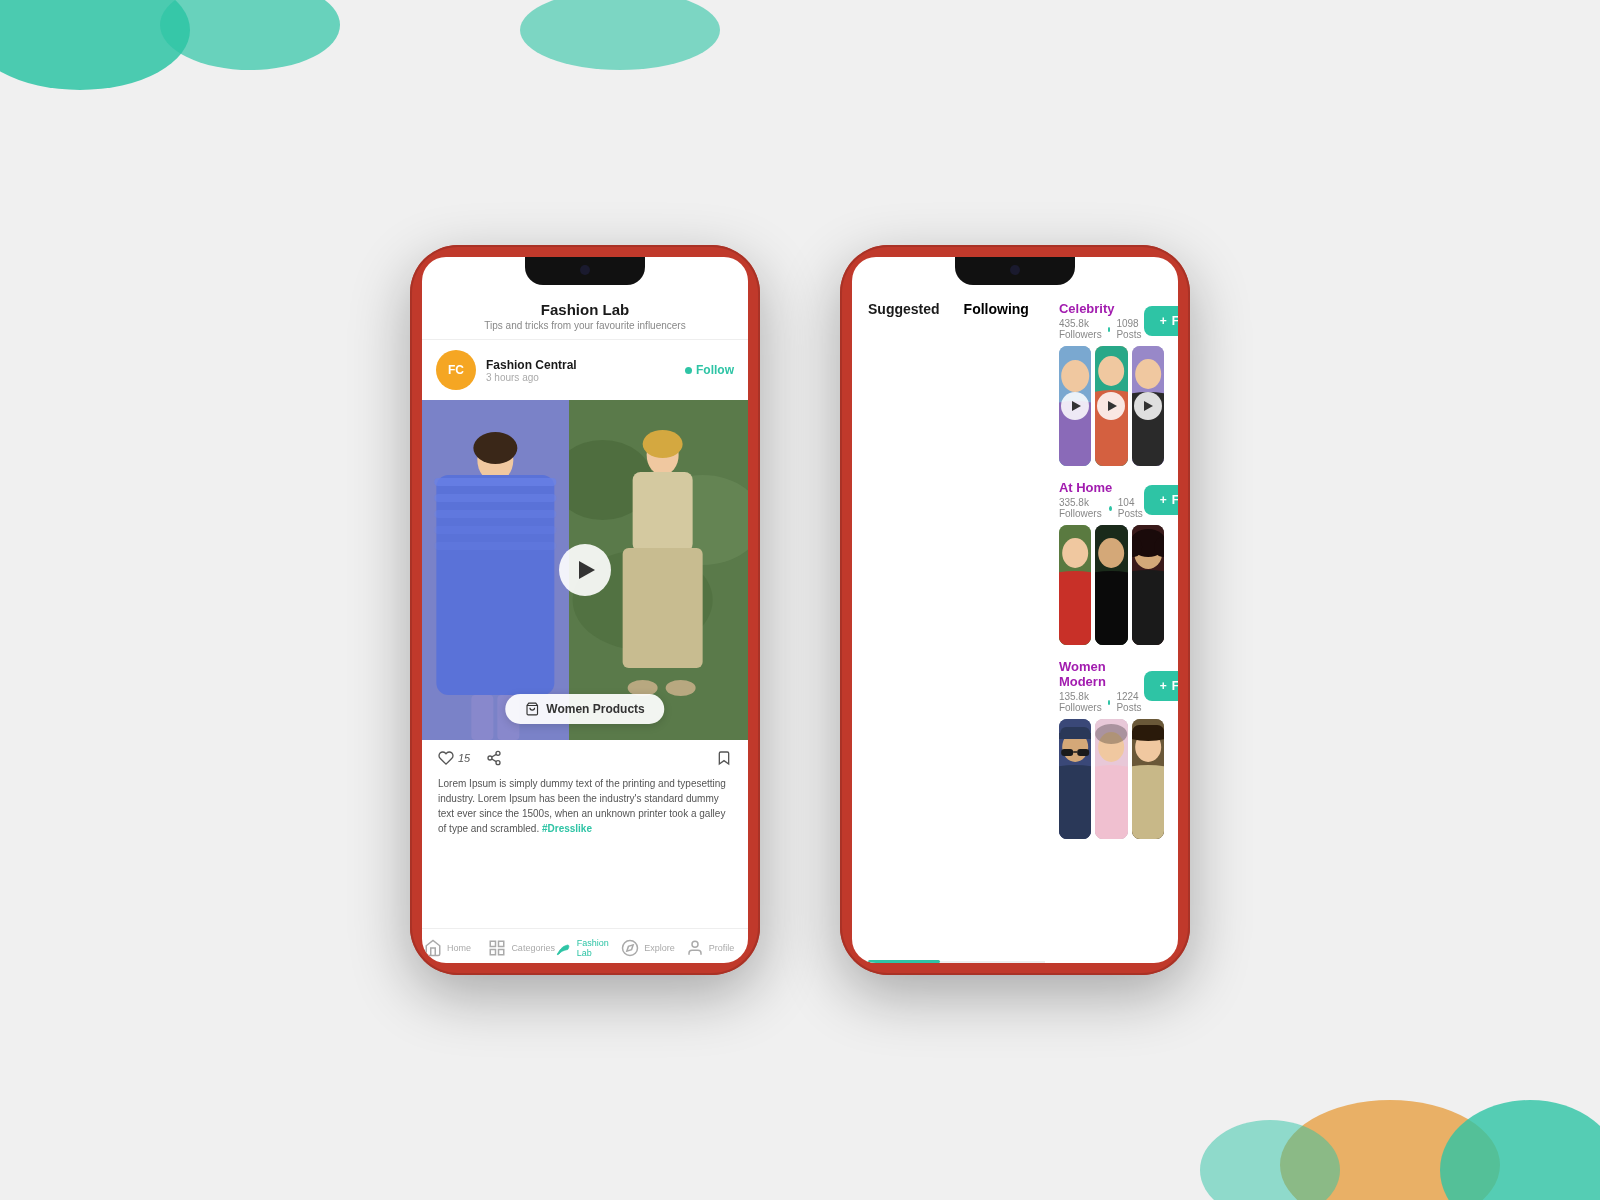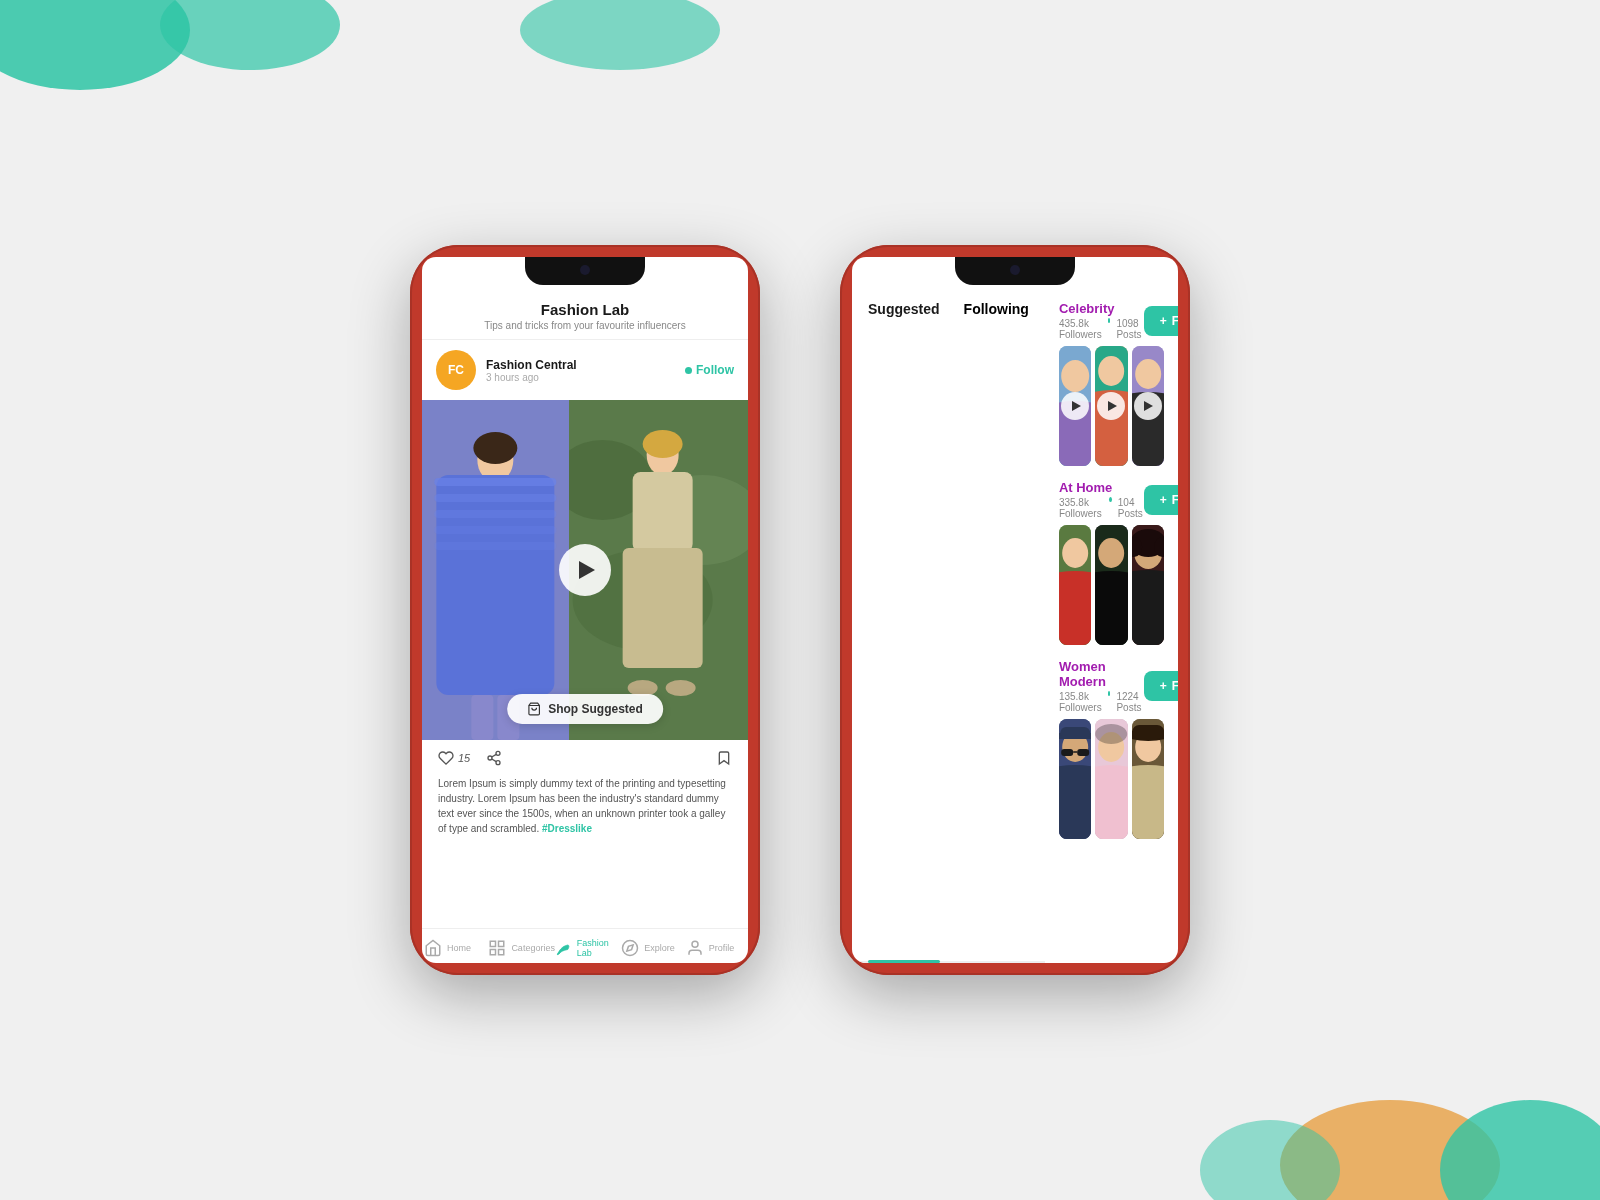--- a/index.html
+++ b/index.html
@@ -91,21 +91,21 @@
       background: #c0392b;
       border-radius: 48px;
       padding: 12px;
       box-shadow: 0 20px 60px rgba(0,0,0,0.3), inset 0 0 0 2px #a93226;
       position: relative;
     }
     .phone-inner {
       width: 100%;
       height: 100%;
       background: #fff;
-      border-radius: 14px;
+      border-radius: 24px;
       overflow: hidden;
       position: relative;
     }
     .phone-notch {
       position: absolute;
       top: 0;
       left: 50%;
       transform: translateX(-50%);
       width: 120px;
       height: 28px;
@@ -367,20 +367,21 @@
     .p2-section-title {
       font-size: 13px;
       font-weight: 700;
       color: #a21caf;
     }
     .p2-section-meta {
       font-size: 10px;
       color: #888;
       margin-top: 2px;
       display: flex;
+      align-items: center;
       gap: 6px;
     }
     .p2-dot {
       width: 5px;
       height: 5px;
       border-radius: 50%;
       background: #2ec4a5;
     }
 
     .p2-follow-btn {
@@ -530,21 +531,21 @@
           <div class="play-btn-overlay">
             <div class="play-triangle"></div>
           </div>
 
           <div class="shop-btn-overlay">
             <svg width="14" height="14" viewBox="0 0 24 24" fill="none" stroke="#333" stroke-width="2">
               <path d="M6 2L3 6v14a2 2 0 002 2h14a2 2 0 002-2V6l-3-4z"></path>
               <line x1="3" y1="6" x2="21" y2="6"></line>
               <path d="M16 10a4 4 0 01-8 0"></path>
             </svg>
-            <span>Shop Suggested</span>
+            <span>Women Products</span>
           </div>
         </div>
 
         <div class="p1-actions">
           <div class="p1-like">
             <svg width="16" height="16" viewBox="0 0 24 24" fill="none" stroke="#555" stroke-width="2">
               <path d="M20.84 4.61a5.5 5.5 0 00-7.78 0L12 5.67l-1.06-1.06a5.5 5.5 0 00-7.78 7.78l1.06 1.06L12 21.23l7.78-7.78 1.06-1.06a5.5 5.5 0 000-7.78z"></path>
             </svg>
             <span>15</span>
           </div>

